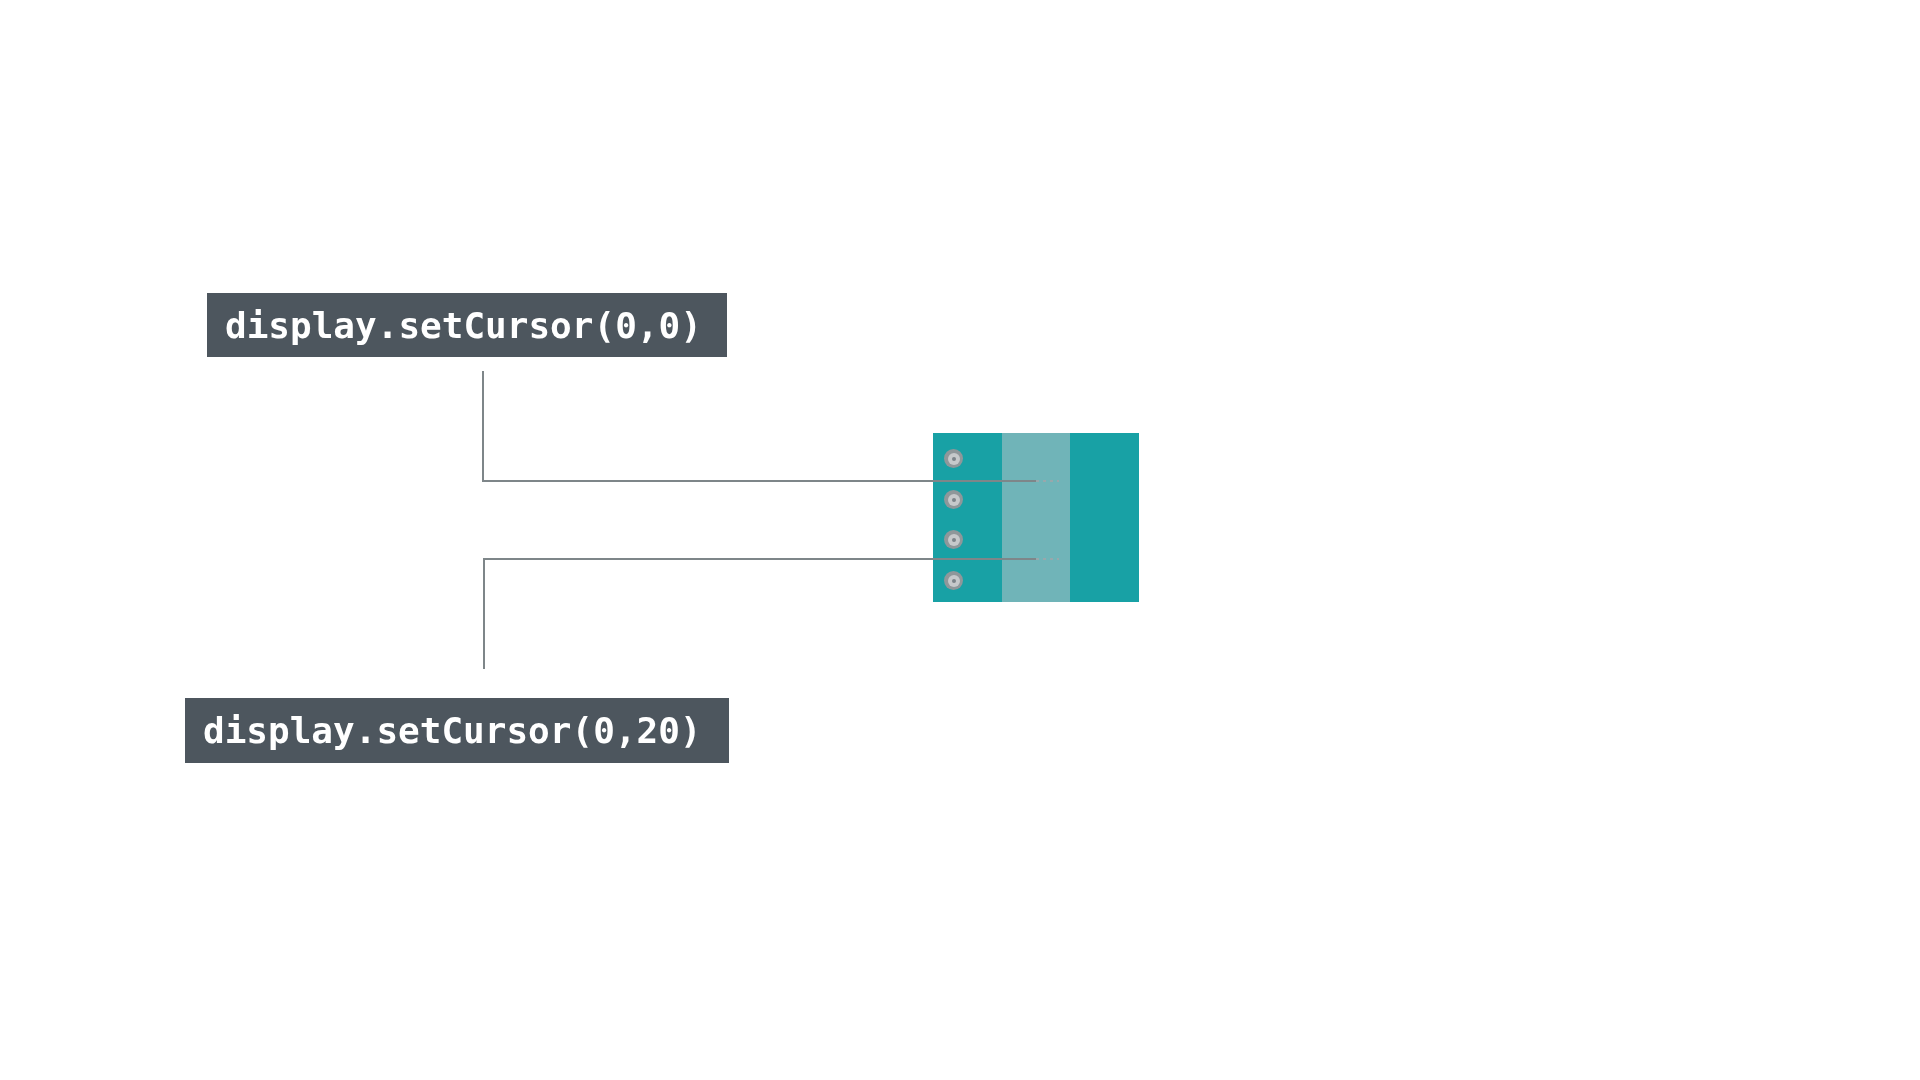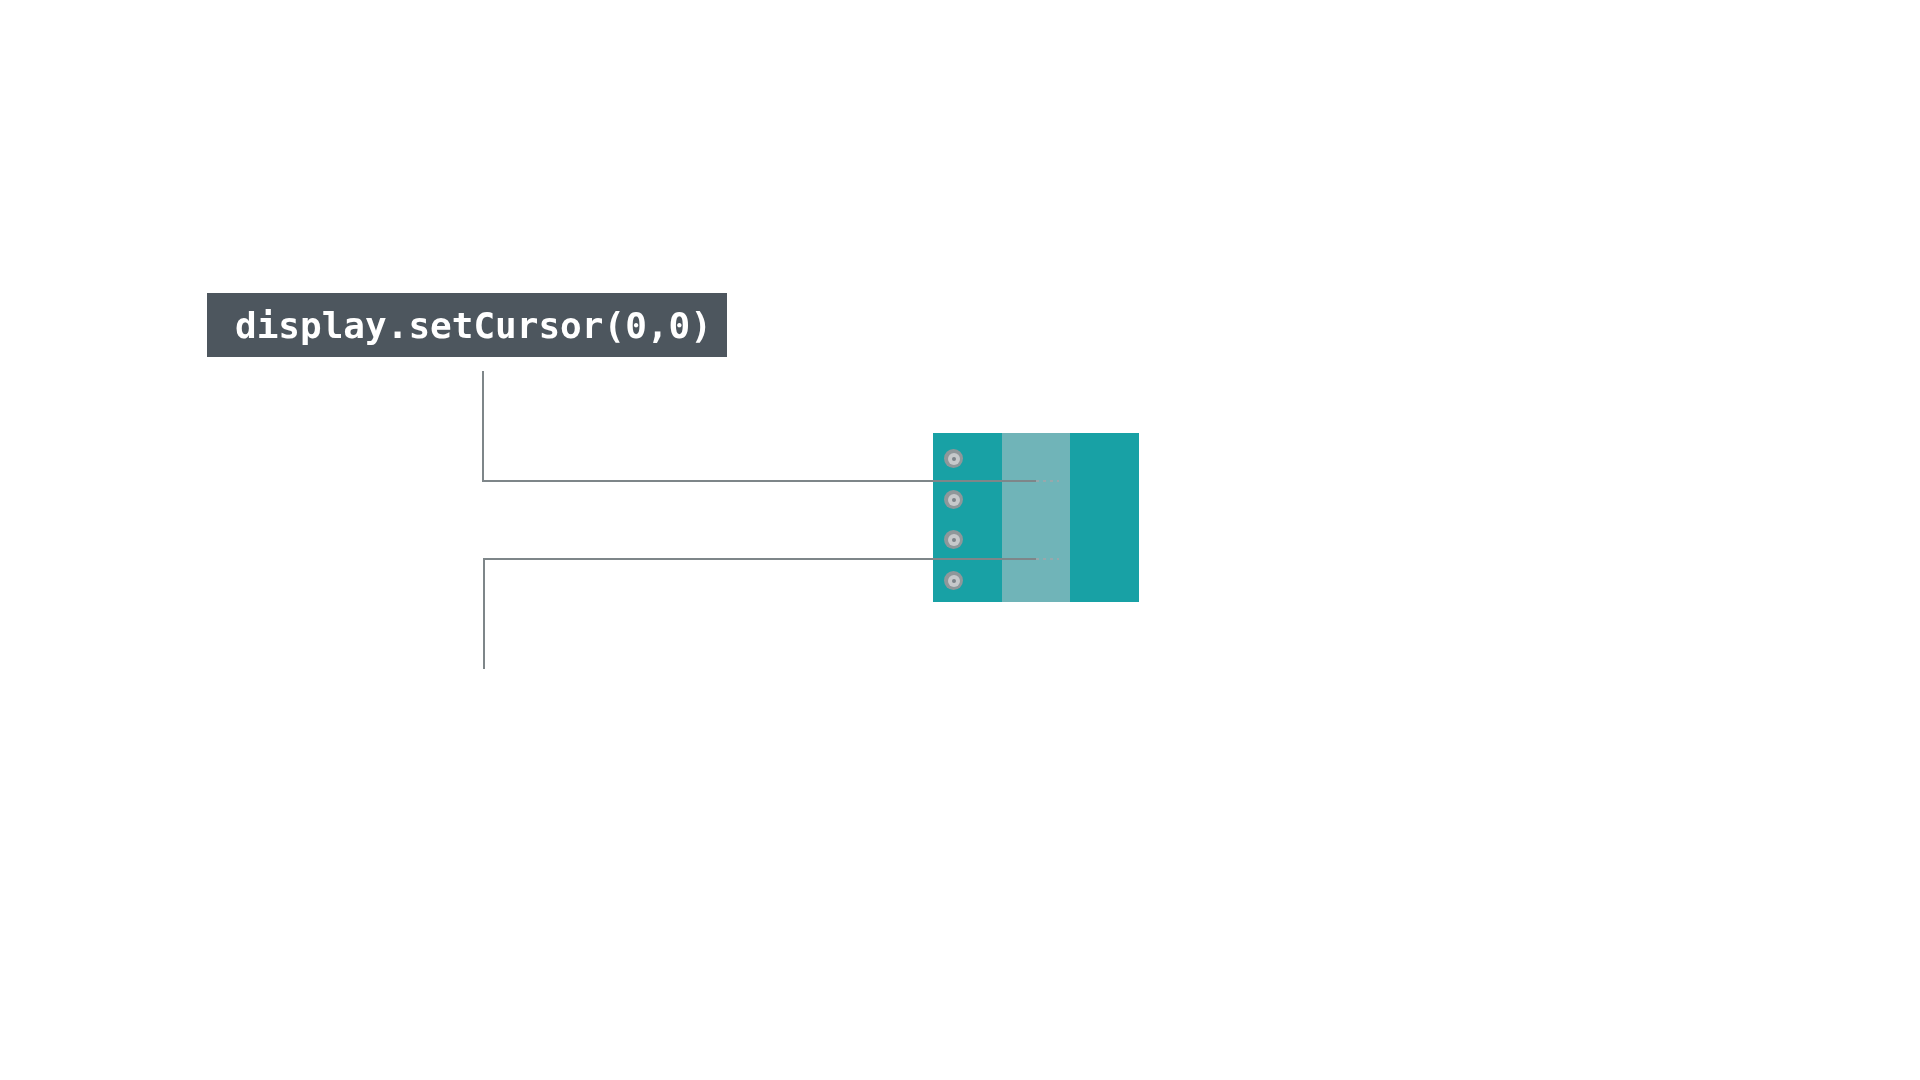--- a/index.html
+++ b/index.html
@@ -19,21 +19,21 @@
   }
 
   
   .label-box {
     position: absolute;
     box-sizing: border-box;
     background: var(--label-bg, #4d565e);
     color: var(--text-white, #ffffff);
     display: flex;
     align-items: center;
-    padding-left: 28px;
+    padding-left: 18px;
     font-weight: bold;
     font-size: 36px;
     letter-spacing: 0px;
     white-space: pre;
     z-index: 3;
   }
   .label-top    { left: 207px; top: 293px; width: 520px; height: 64px; }
   .label-bottom { left: 185px; top: 698px; width: 544px; height: 65px; }
 
   
@@ -121,20 +121,23 @@
 </style>
 </head>
 <body>
 
 <div class="canvas">
 
   <div class="label-box label-top">
     <span>display.setCursor(0,0)</span>
   </div>
 
+  <div class="label-box label-bottom">
+    <span>display.setCursor(0,20)</span>
+  </div>
 
   <div class="line v-line-1"></div>
   <div class="line h-line-1"></div>
   <div class="line-dots h-dots-1"></div>
 
   <div class="line h-line-2"></div>
   <div class="line v-line-2"></div>
   <div class="line-dots h-dots-2"></div>
 
   <div class="module">

